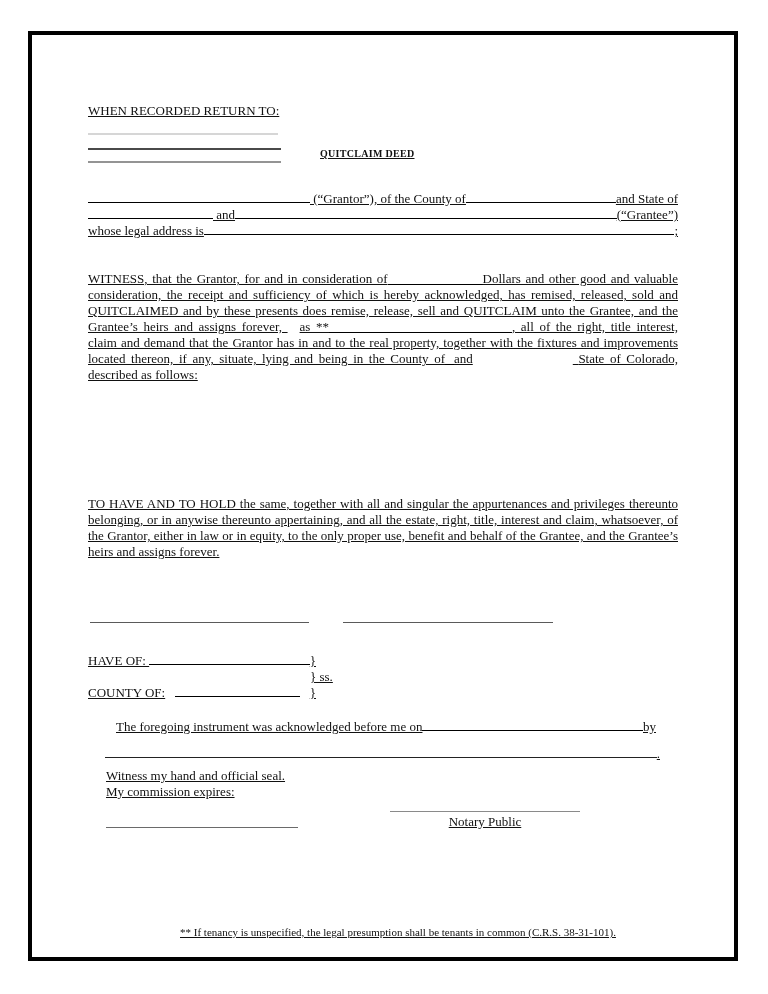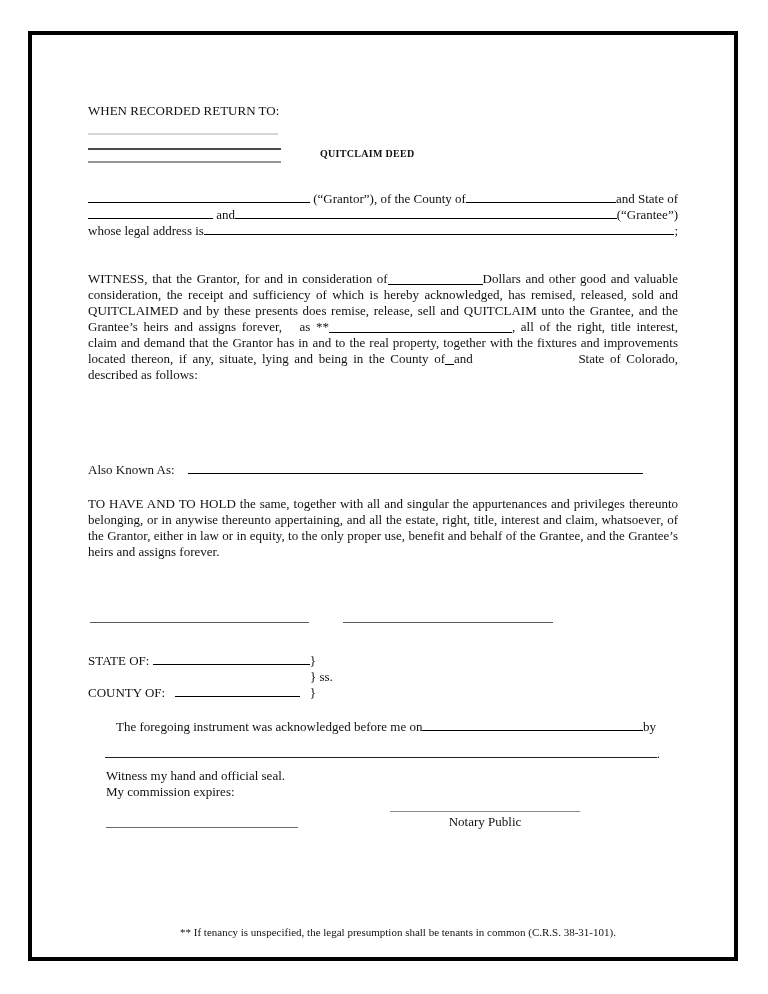--- a/index.html
+++ b/index.html
@@ -13,21 +13,21 @@
     font-size: 13px;
     color: #111111;
     overflow: hidden;
   }
   .frame {
     position: absolute;
     left: 28px; top: 31px;
     width: 710px; height: 930px;
     border: 4px solid #000000;
   }
-  .abs { position: absolute; }
+  .abs { position: absolute; text-decoration: underline; }
 
   
   .fline { display: flex; align-items: baseline; height: 16px; line-height: 16px; white-space: pre; }
   .t { white-space: pre; }
   .sp { display: inline-block; height: 1px; }
   .blank {
     display: inline-block;
     height: 3px;
     margin-bottom: -2px;
     border-bottom: 1px solid #000000;
@@ -91,35 +91,30 @@
     </div>
     <div class="fline">
       <span class="t">whose legal address is</span>
       <span class="blank fill"></span>
       <span class="t">;</span>
     </div>
   </div>
 
   <p class="abs just" style="left:88px; top:271px; width:590px;"><span>WITNESS, that the Grantor, for and in consideration of</span><span class="iblank" style="width:95px;"></span><span>Dollars and other good and valuable consideration, the receipt and sufficiency of which is hereby acknowledged, has remised, released, sold and QUITCLAIMED and by these presents does remise, release, sell and QUITCLAIM unto the Grantee, and the Grantee’s heirs and assigns forever, </span><span class="isp" style="width:12px;"></span><span>as **</span><span class="iblank" style="width:183px;"></span><span>, all of the right, title interest, claim and demand that the Grantor has in and to the real property, together with the fixtures and improvements located thereon, if any, situate, lying and being in the County of</span><span class="iblank" style="width:9px;"></span><span>and</span><span class="isp" style="width:100px;"></span> <span>State of Colorado, described as follows:</span></p>
 
-  <div class="abs fline" style="left:88px; top:462px; width:555px;">
-    <span class="t">Also Known As: </span>
-    <span class="sp" style="width:10px;"></span>
-    <span class="blank fill"></span>
-  </div>
 
   <p class="abs just" style="left:88px; top:496px; width:590px;">TO HAVE AND TO HOLD the same, together with all and singular the appurtenances and privileges thereunto belonging, or in anywise thereunto appertaining, and all the estate, right, title, interest and claim, whatsoever, of the Grantor, either in law or in equity, to the only proper use, benefit and behalf of the Grantee, and the Grantee’s heirs and assigns forever.</p>
 
 
   <div class="abs sigline" style="left:90px; top:622px; width:219px;"></div>
   <div class="abs sigline" style="left:343px; top:622px; width:210px;"></div>
 
   <div class="abs" style="left:88px; top:653px; width:280px;">
     <div class="fline" style="width:228px;">
-      <span class="t">STATE OF: </span>
+      <span class="t">HAVE OF: </span>
       <span class="blank fill"></span>
       <span class="t">}</span>
     </div>
     <div class="fline">
       <span class="sp" style="width:222px;"></span>
       <span class="t">} ss.</span>
     </div>
     <div class="fline" style="width:228px;gap:10px;">
       <span class="t">COUNTY OF:</span>
       <span class="blank fill"></span>

